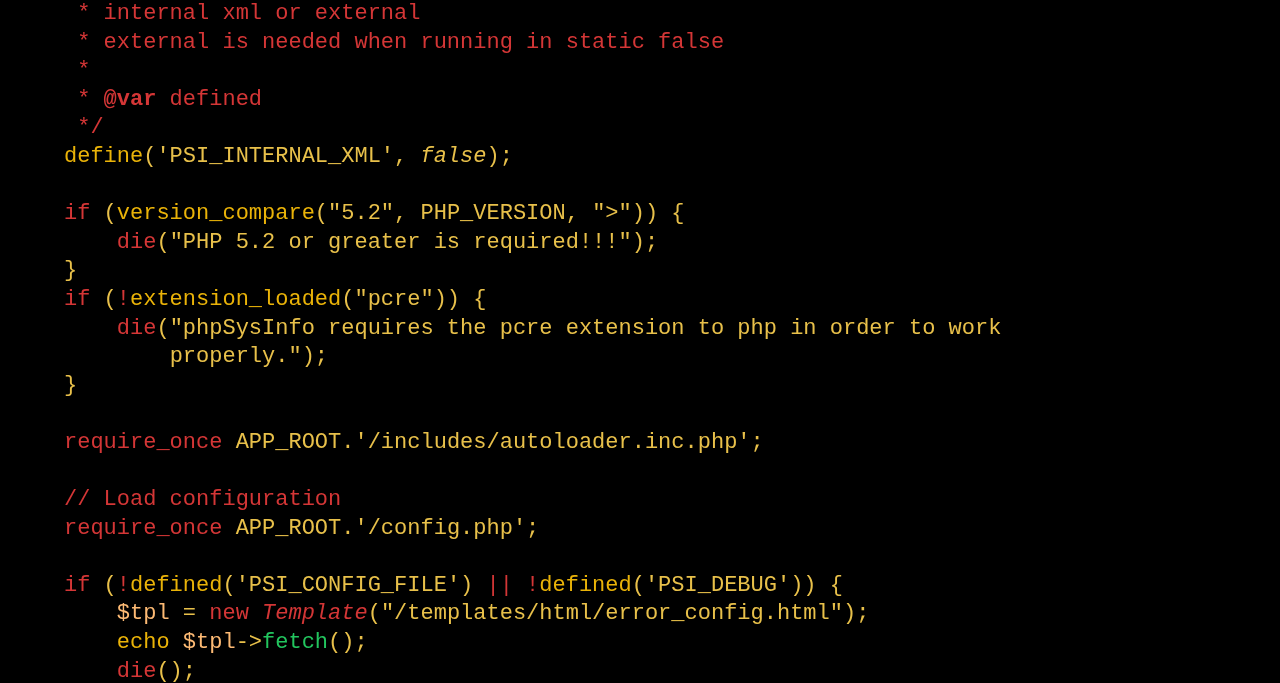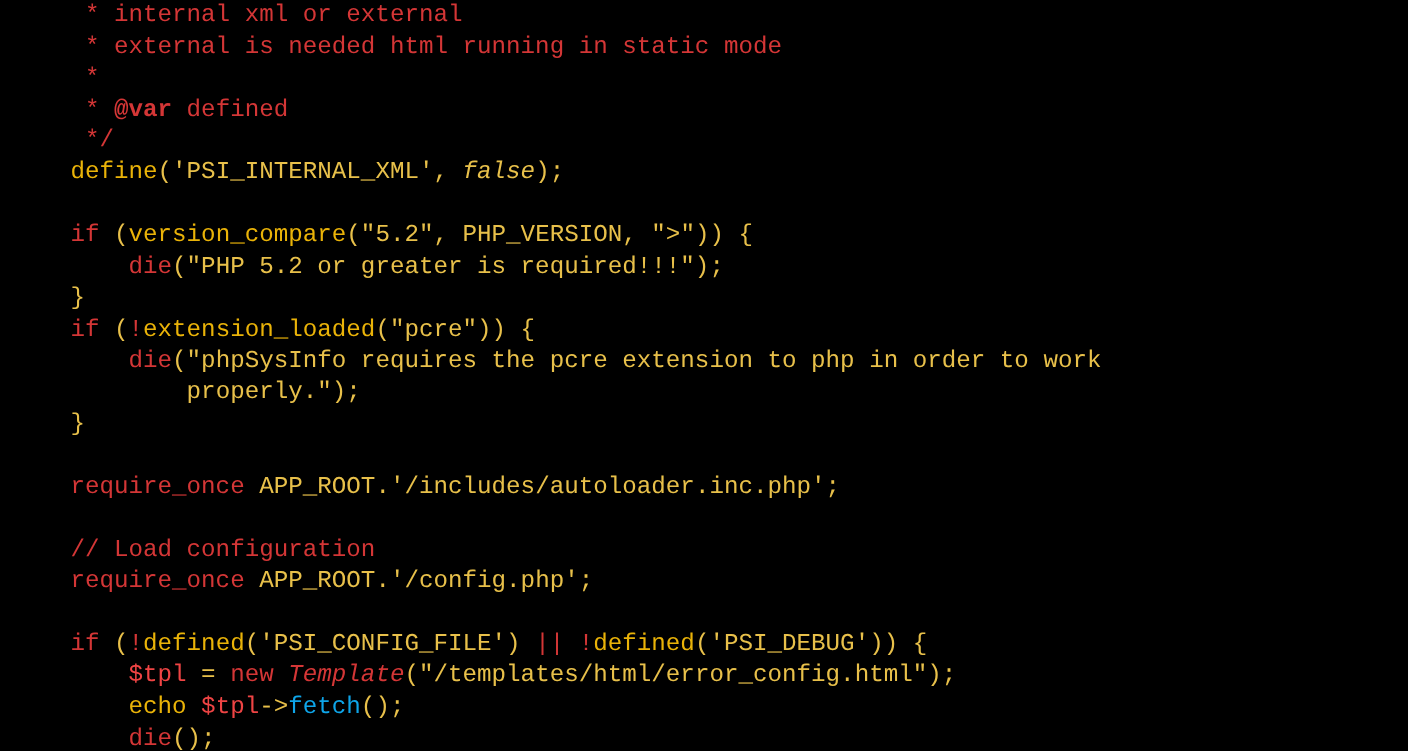--- a/index.html
+++ b/index.html
@@ -21,33 +21,33 @@
       padding: 0 0 0 64px;
       white-space: pre;
       font-family: inherit;
     }
     .comment { color: #d43636; }
     .doctag { color: #d43636; font-weight: bold; }
     .keyword { color: #d43636; text-align: center; }
     .function { color: #eab308; }
     .string { color: #e8c04a; }
     .constant { color: #e8c04a; }
-    .variable { color: #ef4444; }
+    .variable { color: #fdba74; }
     .punct { color: #e8c04a; }
     .bool { color: #e8c04a; font-style: italic; }
     .class { color: #d43636; font-style: italic; }
     .operator { color: #e8c04a; }
     .arrow { color: #e8c04a; }
-    .method { color: #0ea5e9; text-align: right; }
+    .method { color: #22c55e; text-align: right; }
   </style>
 </head>
 <body>
 
 <pre><span class="comment"> * internal xml or external</span>
-<span class="comment"> * external is needed html running in static mode</span>
+<span class="comment"> * external is needed when running in static false</span>
 <span class="comment"> *</span>
 <span class="comment"> * </span><span class="doctag">@var</span><span class="comment"> defined</span>
 <span class="comment"> */</span>
 <span class="function">define</span><span class="punct">(</span><span class="string">'PSI_INTERNAL_XML'</span><span class="punct">, </span><span class="bool">false</span><span class="punct">);</span>
 
 <span class="keyword">if</span><span class="punct"> (</span><span class="function">version_compare</span><span class="punct">(</span><span class="string">"5.2"</span><span class="punct">, </span><span class="constant">PHP_VERSION</span><span class="punct">, </span><span class="string">"&gt;"</span><span class="punct">)) {</span>
 <span>    </span><span class="keyword">die</span><span class="punct">(</span><span class="string">"PHP 5.2 or greater is required!!!"</span><span class="punct">);</span>
 <span class="punct">}</span>
 <span class="keyword">if</span><span class="punct"> (</span><span class="keyword">!</span><span class="function">extension_loaded</span><span class="punct">(</span><span class="string">"pcre"</span><span class="punct">)) {</span>
 <span>    </span><span class="keyword">die</span><span class="punct">(</span><span class="string">"phpSysInfo requires the pcre extension to php in order to work</span>

